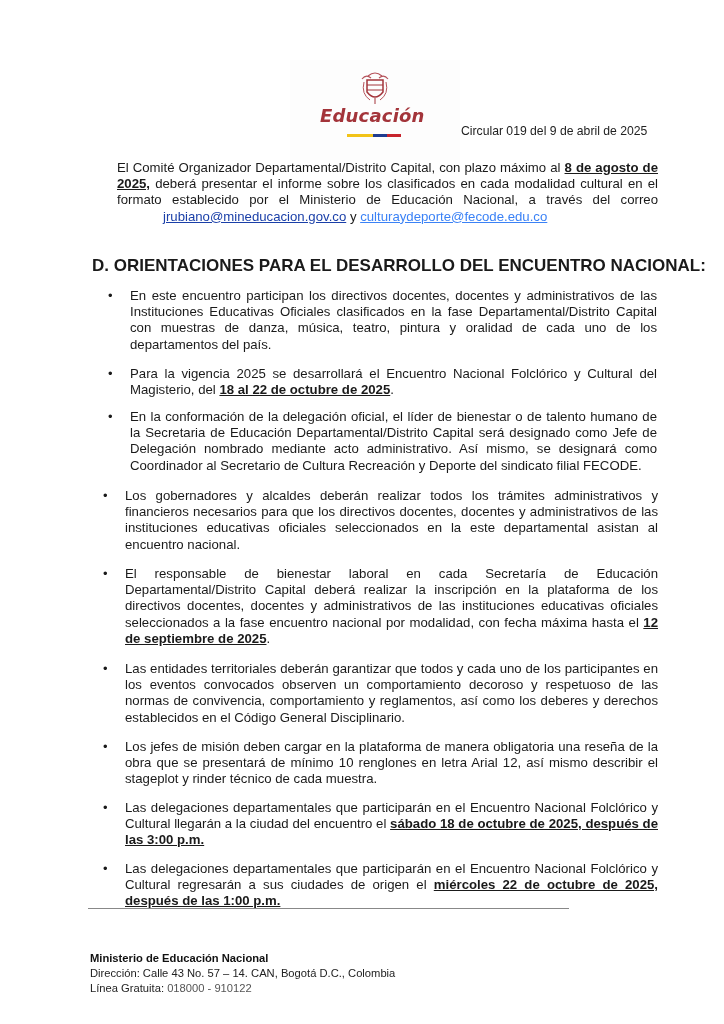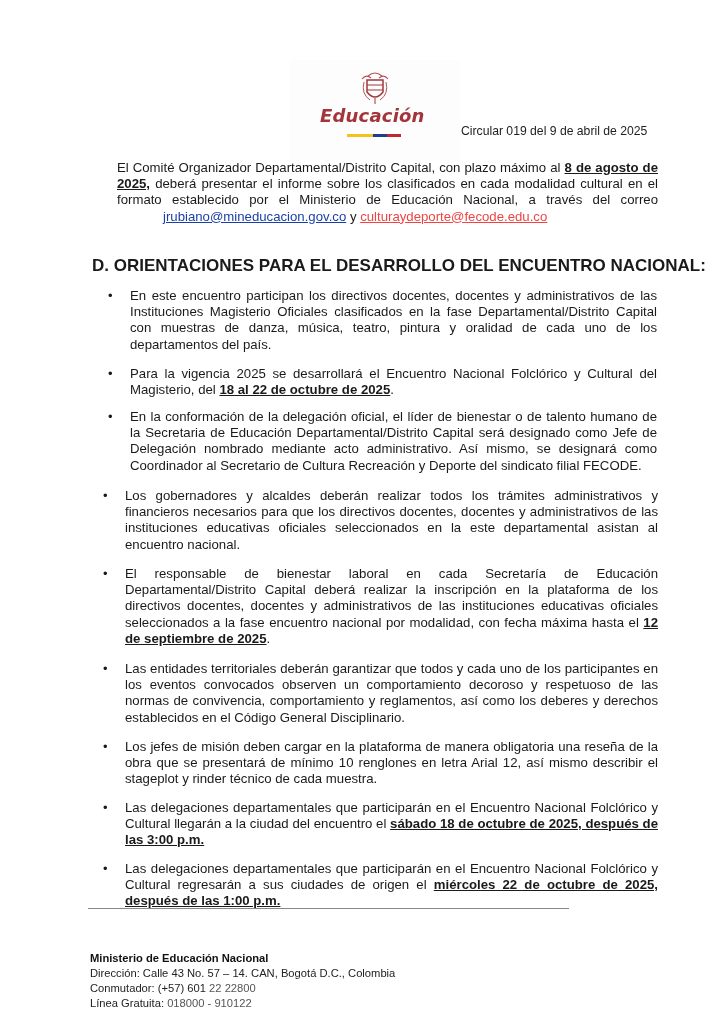--- a/index.html
+++ b/index.html
@@ -15,21 +15,21 @@
   .logo-flag { position: absolute; left: 57px; top: 74px; width: 54px; height: 3px; display: flex; }
   .logo-flag span { display: block; height: 3px; }
   .circular { position: absolute; left: 461px; top: 88px; font-size: 12.2px; color: #222; margin-top: 36px; }
 
   
   .para { position: absolute; left: 117px; width: 541px; font-size: 13.2px; line-height: 16.2px;
           text-align: justify; }
   .intro { top: 160px; }
   .b { font-weight: bold; text-decoration: underline; }
   .link { color: #1a3fa8; text-decoration: underline; padding-left: 46px; }
-  .plain-link { color: #ef4444; text-decoration: underline; }
+  .plain-link { color: #3b82f6; text-decoration: underline; }
 
   .section-title { position: absolute; left: 92px; top: 256px; font-size: 17px; font-weight: bold; }
 
   .bullet { position: absolute; font-size: 13.2px; line-height: 16.2px; text-align: justify; }
   .bullet .dot { position: absolute; top: 0; font-size: 13px; }
   .bullet.i1 { left: 130px; width: 527px; }
   .bullet.i1 .dot { left: -22px; }
   .bullet.i2 { left: 125px; width: 533px; }
   .bullet.i2 .dot { left: -22px; }
 
@@ -61,21 +61,21 @@
     </div>
   </div>
   <div class="circular">Circular 019 del 9 de abril de 2025</div>
 
   <div class="para intro"><span>El Comité Organizador Departamental/Distrito Capital, con plazo máximo al </span><span class="b">8 de agosto de 2025,</span><span> deberá presentar el informe sobre los clasificados en cada modalidad cultural en el formato establecido por el Ministerio de Educación Nacional, a través del correo </span><a class="link">jrubiano@mineducacion.gov.co</a><span> y </span><a class="plain-link">culturaydeporte@fecode.edu.co</a></div>
 
   <div class="section-title">D.  ORIENTACIONES PARA EL DESARROLLO DEL ENCUENTRO NACIONAL:</div>
 
   <div class="bullet i1" style="top:288px">
     <span class="dot">•</span>
-    <span>En este encuentro participan los directivos docentes, docentes y administrativos de las Instituciones Magisterio Oficiales clasificados en la fase Departamental/Distrito Capital con muestras de danza, música, teatro, pintura y oralidad de cada uno de los departamentos del país.</span>
+    <span>En este encuentro participan los directivos docentes, docentes y administrativos de las Instituciones Educativas Oficiales clasificados en la fase Departamental/Distrito Capital con muestras de danza, música, teatro, pintura y oralidad de cada uno de los departamentos del país.</span>
   </div>
 
   <div class="bullet i1" style="top:366px">
     <span class="dot">•</span>
     <span>Para la vigencia 2025 se desarrollará el Encuentro Nacional Folclórico y Cultural del Magisterio, del </span><span class="b">18 al 22 de octubre de 2025</span><span>.</span>
   </div>
 
   <div class="bullet i1" style="top:409px">
     <span class="dot">•</span>
     <span>En la conformación de la delegación oficial, el líder de bienestar o de talento humano de la Secretaria de Educación Departamental/Distrito Capital será designado como Jefe de Delegación nombrado mediante acto administrativo. Así mismo, se designará como Coordinador al Secretario de Cultura Recreación y Deporte del sindicato filial FECODE.</span>
@@ -108,17 +108,16 @@
 
   <div class="bullet i2" style="top:861px">
     <span class="dot">•</span>
     <span>Las delegaciones departamentales que participarán en el Encuentro Nacional Folclórico y Cultural regresarán a sus ciudades de origen el </span><span class="b">miércoles 22 de octubre de 2025, después de las 1:00 p.m.</span><span></span>
   </div>
 
   <div class="footer-rule"></div>
   <div class="footer">
     <div class="org">Ministerio de Educación Nacional</div>
     <div>Dirección: Calle 43 No. 57 – 14. CAN, Bogotá D.C., Colombia</div>
-    <div><span>Conmutador: (+57) 601 </span><span class="num">22 22800</span></div>
     <div><span>Línea Gratuita: </span><span class="num">018000 - 910122</span></div>
   </div>
 
 </div>
 
 </body></html>

